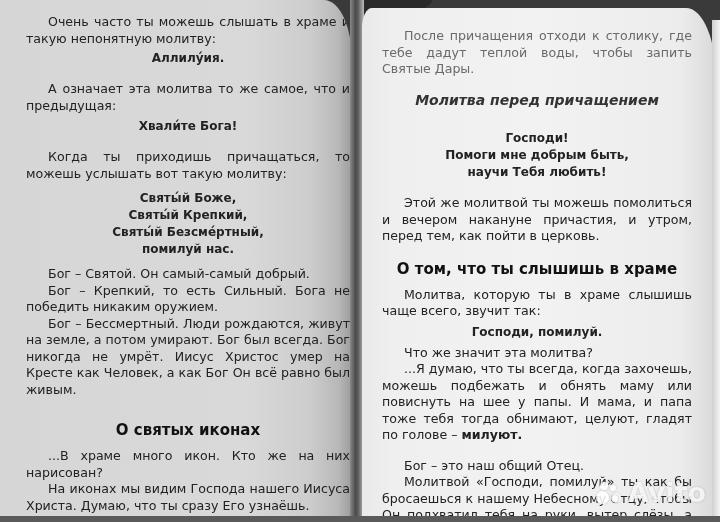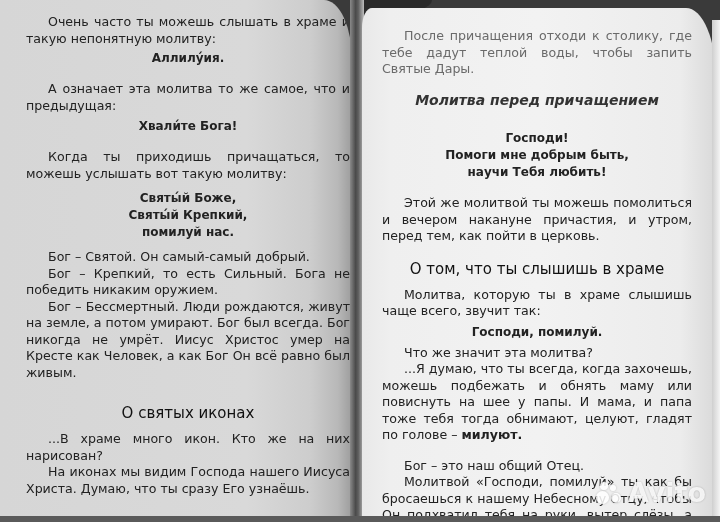--- a/index.html
+++ b/index.html
@@ -41,21 +41,21 @@
       background:#5a5a5a;
     }
     .top-dark {
       position:absolute; left:352px; top:0; width:80px; height:14px;
       background:#2a2a2a; border-bottom-right-radius:40px 14px;
     }
     p { margin:0; font-size:12.6px; line-height:16.5px; text-align:justify; }
     p.ind { text-indent:22px; }
     .center-bold { text-align:center; font-weight:bold; font-size:12px; line-height:17px; margin:0; }
     .center-italic { text-align:center; font-style:italic; font-weight:bold; font-size:14px; color:#333; margin:0; }
-    .heading { text-align:center; font-weight:normal; font-size:15px; line-height:20px; margin:0; color:#111; }
+    .heading { text-align:center; font-weight:bold; font-size:15px; line-height:20px; margin:0; color:#111; }
     .gap-s { height:8px; }
     .gap-m { height:14px; }
     .gap-l { height:22px; }
     .faded { color:#6a6a6a; }
     .bold-inline { font-weight:bold; }
     .watermark {
       position:absolute; right:14px; bottom:14px; display:flex; align-items:center; gap:4px;
       color:rgba(255,255,255,0.85); font-size:27px; font-weight:bold;
       text-shadow:0 0 2px rgba(0,0,0,0.25);
     }
@@ -76,20 +76,21 @@
     <p class="ind">Очень часто ты можешь слышать в храме и такую непонятную молитву:</p>
     <p class="center-bold" style="margin-top:3px;">Аллилу́ия.</p>
     <div class="gap-m"></div>
     <p class="ind">А означает эта молитва то же самое, что и предыдущая:</p>
     <p class="center-bold" style="margin-top:4px;">Хвали́те Бога!</p>
     <div class="gap-m"></div>
     <p class="ind">Когда ты приходишь причащаться, то можешь услышать вот такую молитву:</p>
     <div class="gap-s"></div>
     <p class="center-bold">Святы́й Боже,</p>
     <p class="center-bold">Святы́й Крепкий,</p>
+    <p class="center-bold">Святы́й Безсме́ртный,</p>
     <p class="center-bold">помилуй нас.</p>
     <div class="gap-s"></div>
     <p class="ind">Бог – Святой. Он самый-самый добрый.</p>
     <p class="ind">Бог – Крепкий, то есть Сильный. Бога не победить никаким оружием.</p>
     <p class="ind">Бог – Бессмертный. Люди рождаются, живут на земле, а потом умирают. Бог был всегда. Бог никогда не умрёт. Иисус Христос умер на Кресте как Человек, а как Бог Он всё равно был живым.</p>
     <div class="gap-l"></div>
     <p class="heading">О святых иконах</p>
     <div class="gap-s"></div>
     <p class="ind">...В храме много икон. Кто же на них нарисован?</p>
     <p class="ind">На иконах мы видим Господа нашего Иисуса Христа. Думаю, что ты сразу Его узнаёшь.</p>

